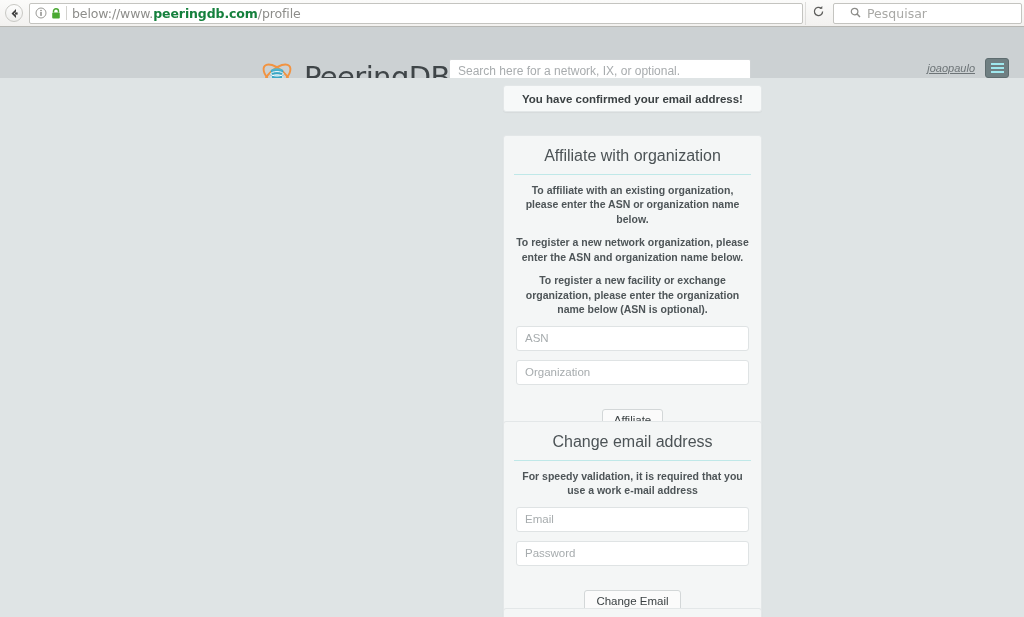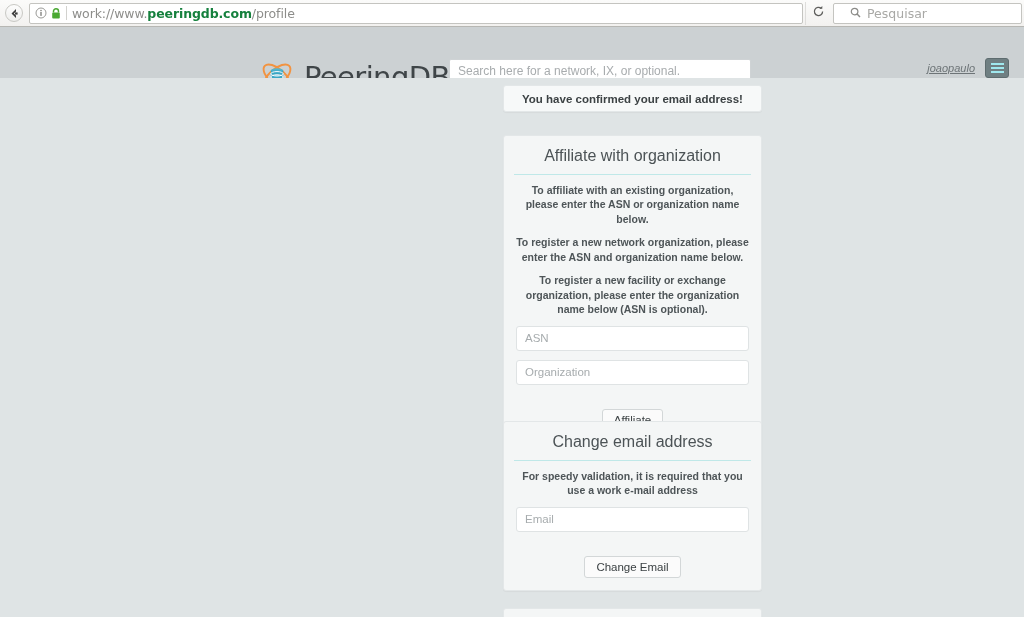--- a/index.html
+++ b/index.html
@@ -214,21 +214,21 @@
         <rect x="5.35" y="4.9" width="1.3" height="4" fill="#7a7a77"></rect>
       </svg>
     </span>
     <span class="lockicon">
       <svg width="12" height="13" viewBox="0 0 12 13">
         <path d="M3.5 5.6 V4.2 a2.5 2.5 0 0 1 5 0 V5.6" fill="none" stroke="#4aa832" stroke-width="1.5"></path>
         <rect x="2.2" y="5.4" width="7.6" height="6" rx="1" fill="#4aa832"></rect>
       </svg>
     </span>
     <span class="url-sep"></span>
-    <span class="url-text"><span>work://www.</span><span class="host">peeringdb.com</span><span>/profile</span></span>
+    <span class="url-text"><span>below://www.</span><span class="host">peeringdb.com</span><span>/profile</span></span>
   </div>
 
   <div class="reload-wrap">
     <span>
       <svg width="13" height="13" viewBox="0 0 13 13">
         <path d="M10.6 6.5 a4.1 4.1 0 1 1 -1.3 -3" fill="none" stroke="#5e5e5c" stroke-width="1.3"></path>
         <path d="M10.3 0.9 L10.3 3.8 L7.4 3.7 Z" fill="#5e5e5c"></path>
       </svg>
     </span>
   </div>
@@ -309,20 +309,21 @@
     </div>
   </div>
 
   <div class="panel" id="email-panel">
     <div class="panel-head">Change email address</div>
     <div class="panel-rule"></div>
     <div class="panel-body">
       <p class="help-p">For speedy validation, it is required that you use a work e-mail address</p>
 
       <input class="fld" type="text" placeholder="Email" style="">
+      <input class="fld" type="password" placeholder="Password" style="">
 
       <div class="btn-row">
         <button class="btn">Change Email</button>
       </div>
     </div>
   </div>
 
   <div class="panel" id="third-panel"></div>
 
 </div>

